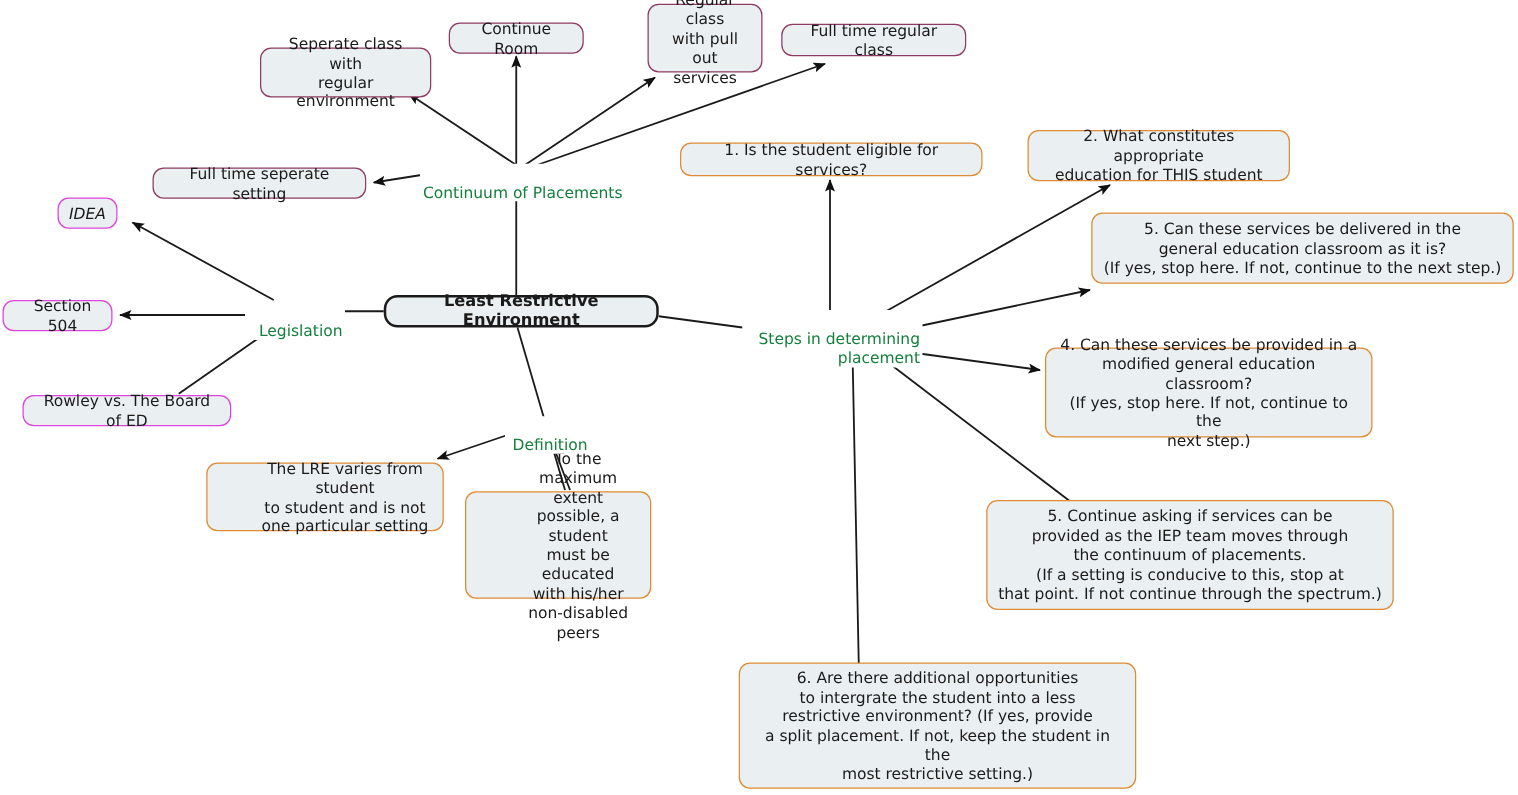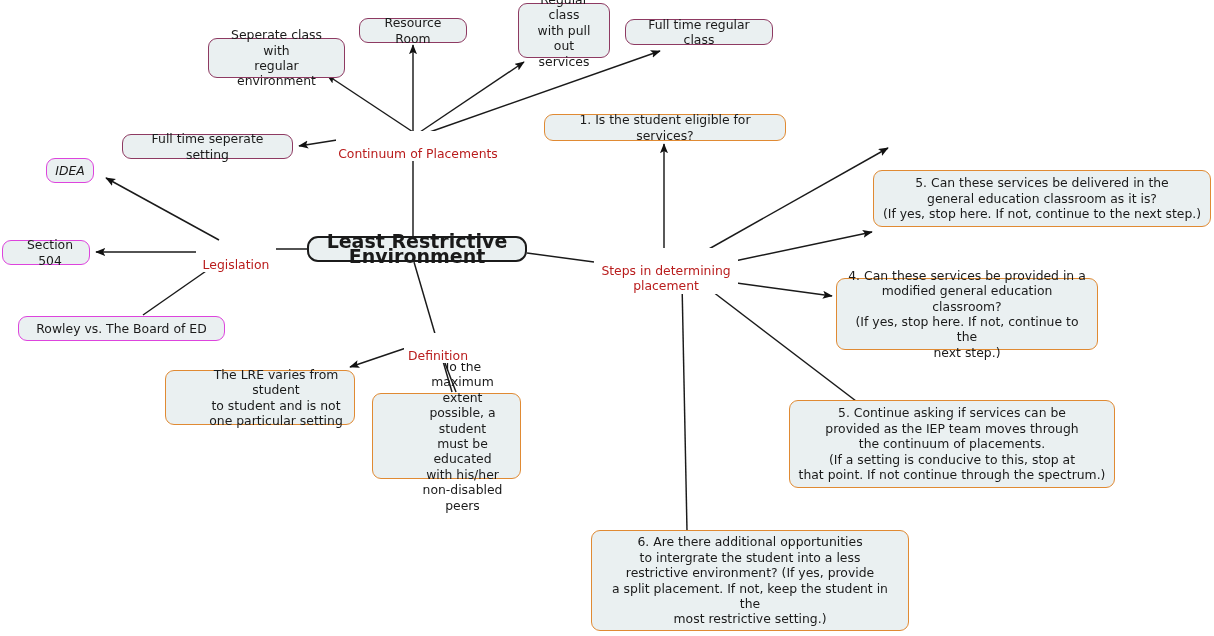--- a/index.html
+++ b/index.html
@@ -37,42 +37,42 @@
     align-items: center;
     justify-content: center;
     padding: 3px 8px;
     white-space: pre-line;
     z-index: 5;
   }
   .node.root {
     border-color: #1b1b1b;
     border-width: 2px;
     font-weight: bold;
-    font-size: 19px;
+    font-size: 13px;
     border-radius: 11px;
   }
   .node.placement {
     border-color: #8e3a62;
   }
   .node.legislation {
     border-color: #dd44dd;
   }
   .node.step {
     border-color: #e08a33;
   }
   .node.definition {
     border-color: #e08a33;
     padding-left: 40px;
   }
   .link-label {
     position: absolute;
     font-size: 12.4px;
     line-height: 15.2px;
-    color: #b91c1c;
-    text-align: center;
+    color: #15803d;
+    text-align: right;
     white-space: pre-line;
     background: #ffffff;
     padding: 0 2px;
     z-index: 6;
   }
 </style>
 </head>
 <body>
 
 <div id="canvas">
@@ -128,60 +128,64 @@
   <div class="link-label" style="left:594px; top:248px; width:140px;">
     <span>Steps in determining
 placement</span>
   </div>
 
   <div class="node placement" style="left:208px; top:38px; width:137px; height:40px;">
     <span>Seperate class with
 regular environment</span>
   </div>
   <div class="node placement" style="left:359px; top:18px; width:108px; height:25px;">
-    <span>Resource Room</span>
+    <span>Continue Room</span>
   </div>
   <div class="node placement" style="left:518px; top:3px; width:92px; height:55px;">
     <span>Regular class
 with pull out
 services</span>
   </div>
   <div class="node placement" style="left:625px; top:19px; width:148px; height:26px;">
     <span>Full time regular class</span>
   </div>
   <div class="node placement" style="left:122px; top:134px; width:171px; height:25px;">
     <span>Full time seperate setting</span>
   </div>
 
   <div class="node legislation" style="left:46px; top:158px; width:48px; height:25px;font-style:italic;">
     <span>IDEA</span>
   </div>
   <div class="node legislation" style="left:2px; top:240px; width:88px; height:25px;padding-left:16px;">
     <span>Section 504</span>
   </div>
-  <div class="node legislation" style="left:18px; top:316px; width:207px; height:25px;">
+  <div class="node legislation" style="left:18px; top:316px; width:167px; height:25px;">
     <span>Rowley vs. The Board of ED</span>
   </div>
 
   <div class="node definition" style="left:165px; top:370px; width:190px; height:55px;">
     <span>The LRE varies from student
 to student and is not
 one particular setting</span>
   </div>
   <div class="node definition" style="left:372px; top:393px; width:149px; height:86px;">
     <span>To the maximum extent
 possible, a student
 must be educated
 with his/her non-disabled
 peers</span>
   </div>
 
   <div class="node step" style="left:544px; top:114px; width:242px; height:27px;">
     <span>1. Is the student eligible for services?</span>
   </div>
+  <div class="node step" style="left:822px; top:104px; width:210px; height:41px;">
+    <span>2. What constitutes appropriate
+education for THIS student</span>
+  </div>
   <div class="node step" style="left:873px; top:170px; width:338px; height:57px;">
     <span>5. Can these services be delivered in the
 general education classroom as it is?
 (If yes, stop here. If not, continue to the next step.)</span>
   </div>
   <div class="node step" style="left:836px; top:278px; width:262px; height:72px;">
     <span>4. Can these services be provided in a
 modified general education classroom?
 (If yes, stop here. If not, continue to the
 next step.)</span>

